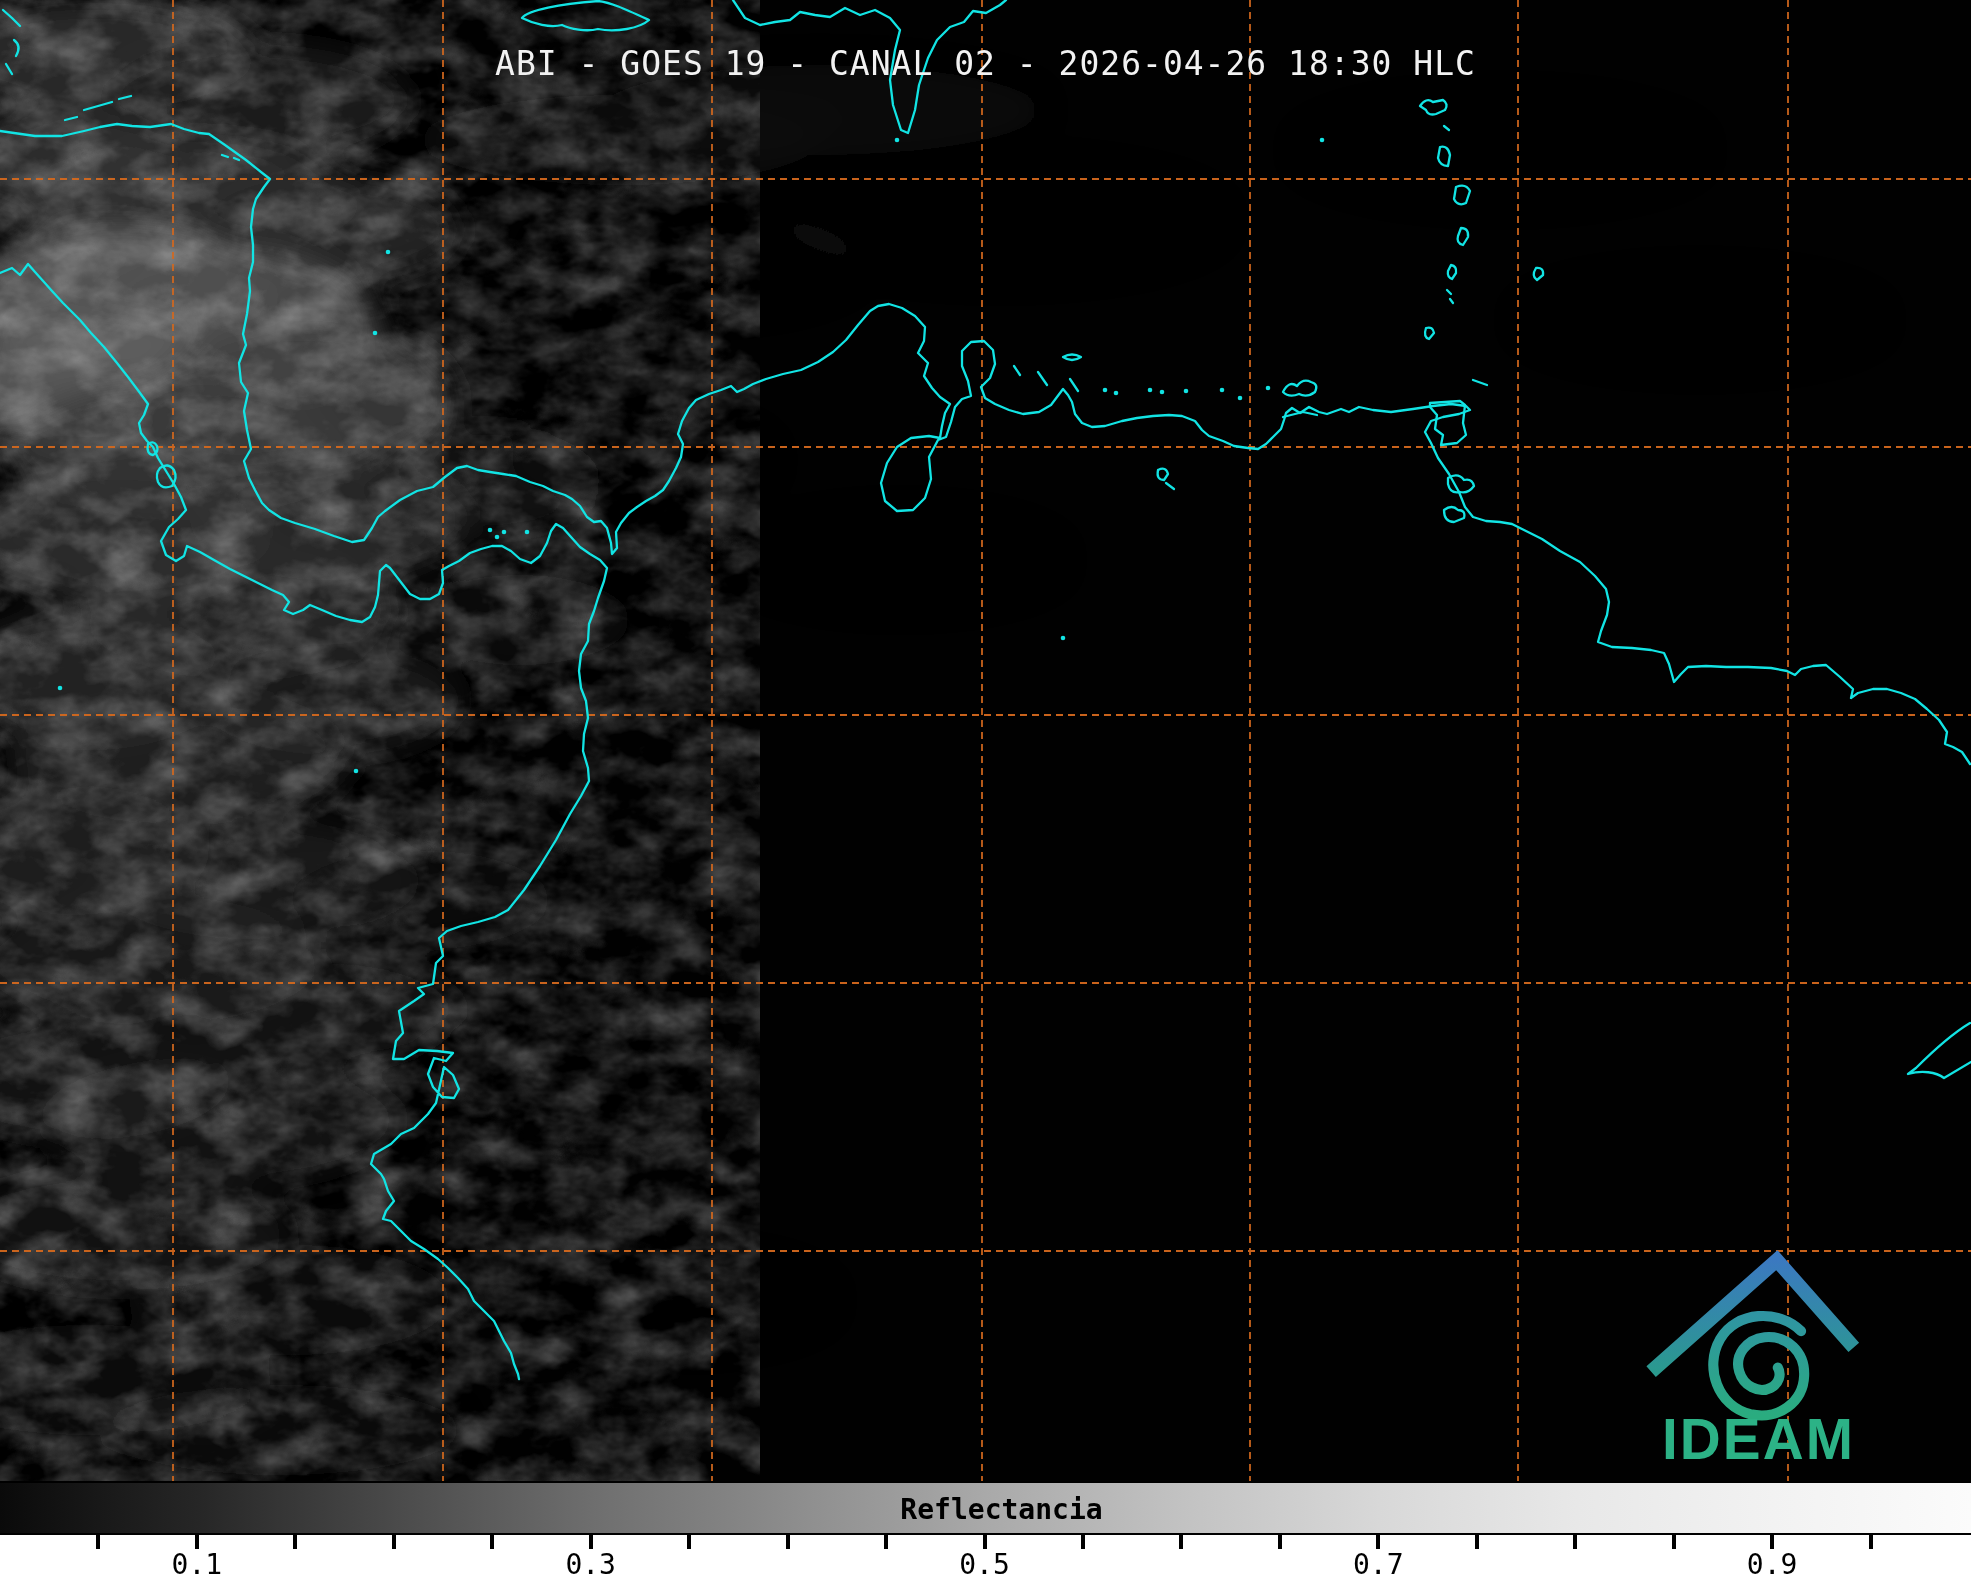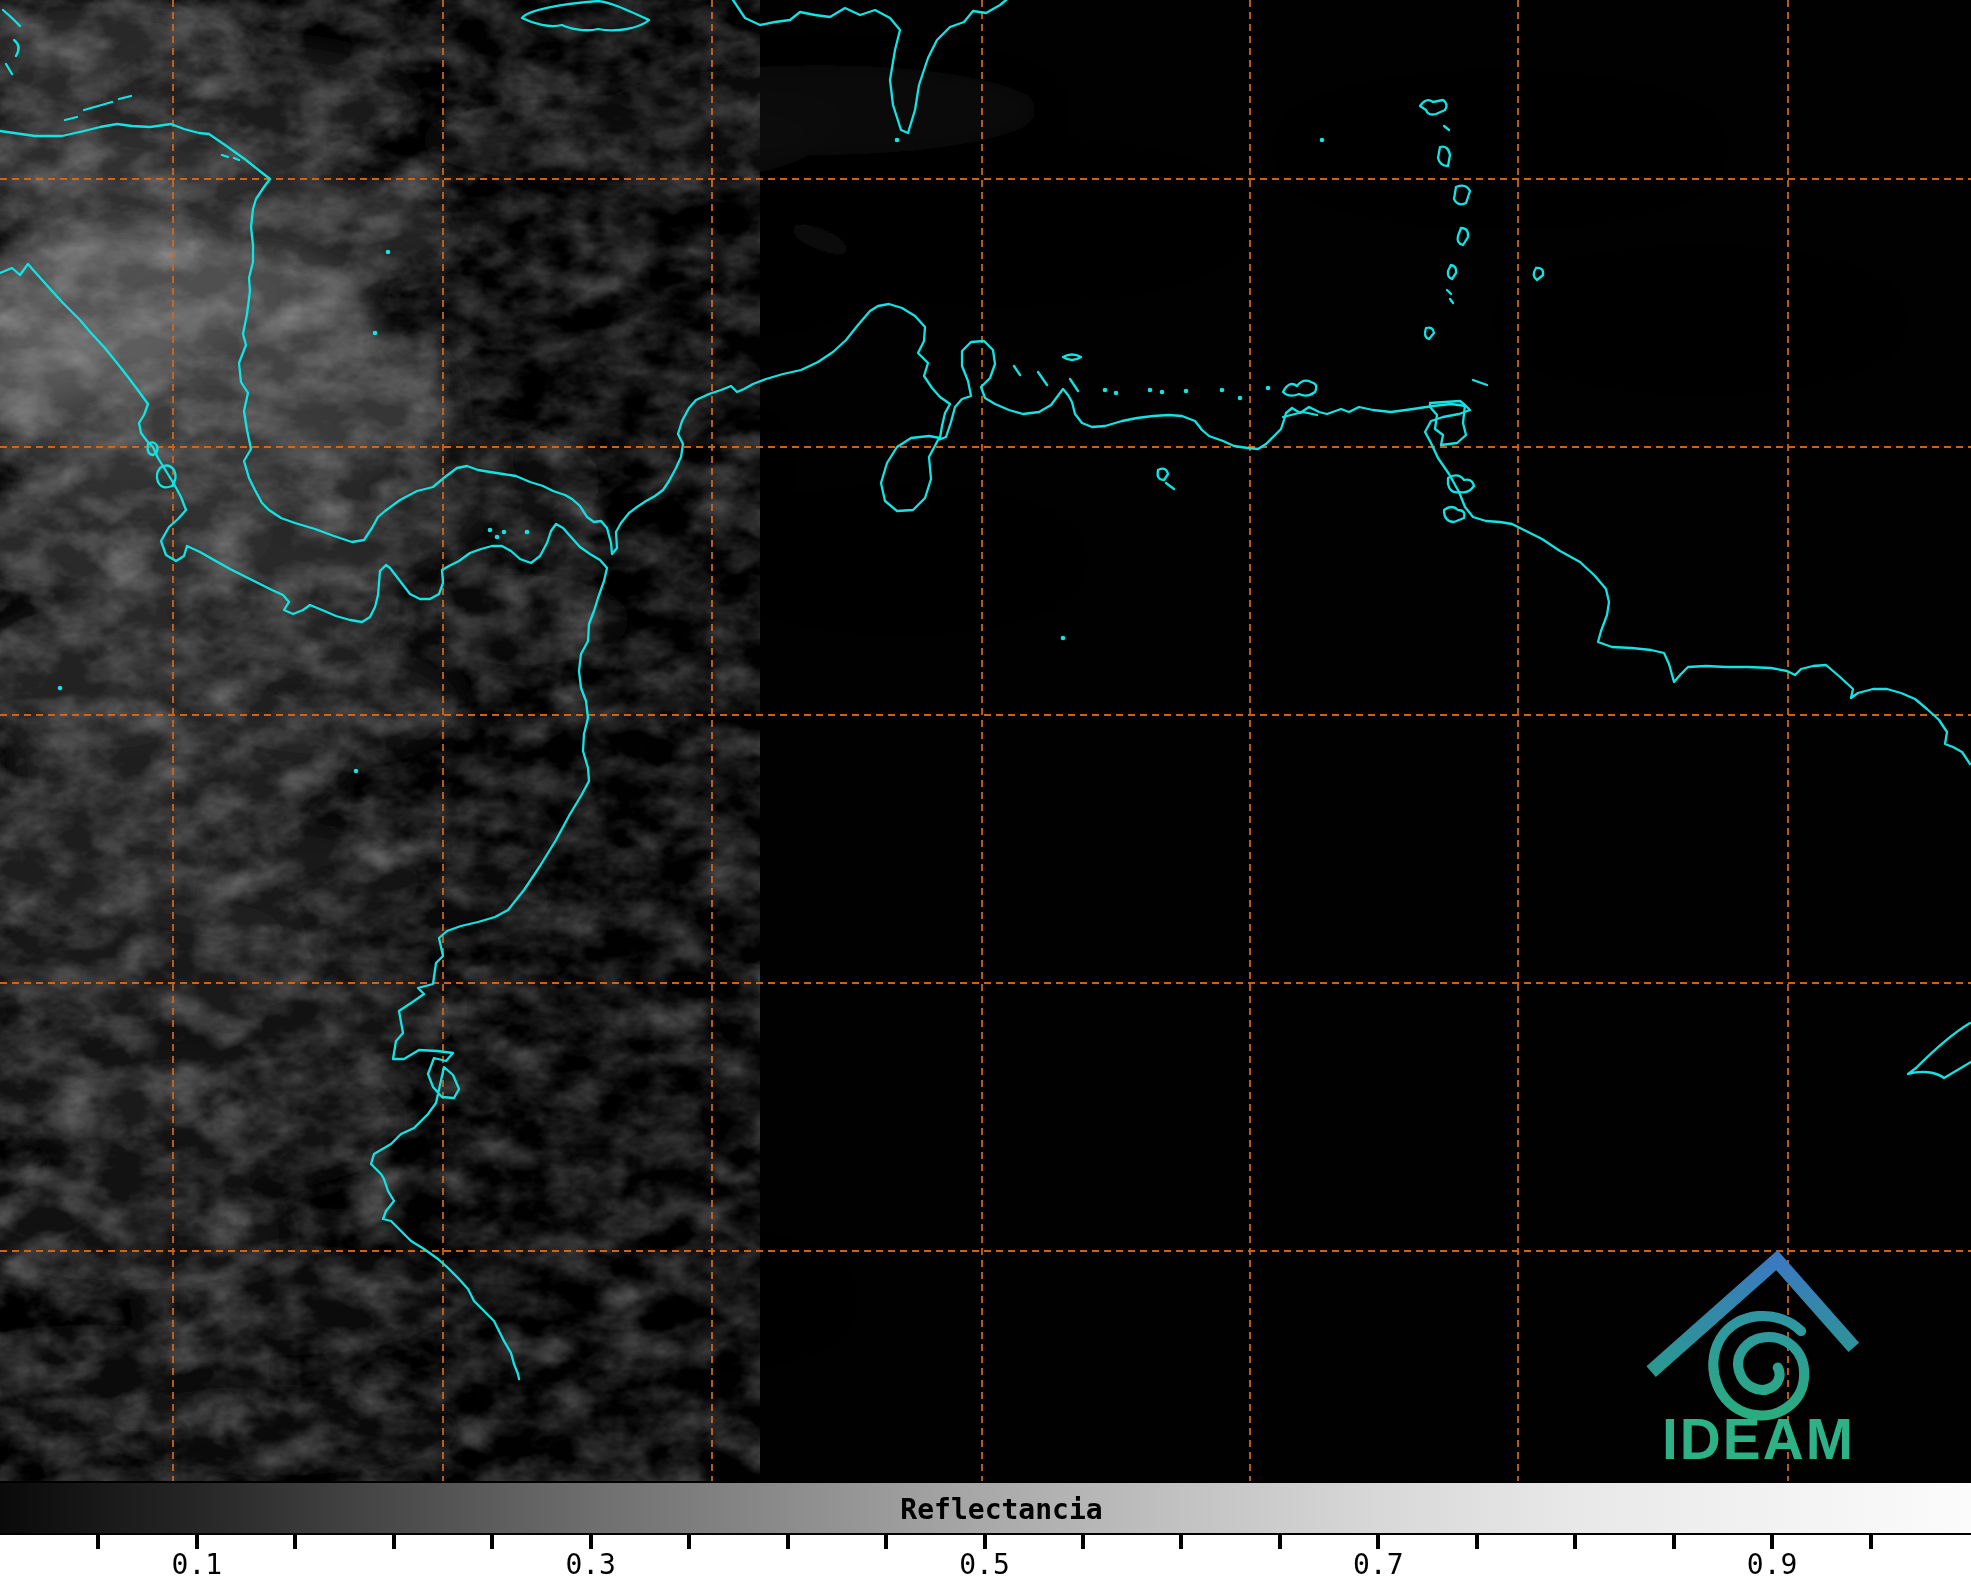--- a/index.html
+++ b/index.html
@@ -141,20 +141,21 @@
           <circle cx="1268" cy="388" r="2.3" fill="#12e4e4"></circle>
           <circle cx="1322" cy="140" r="2.3" fill="#12e4e4"></circle>
           <circle cx="897" cy="140" r="2.3" fill="#12e4e4"></circle>
           <circle cx="490" cy="530" r="2.3" fill="#12e4e4"></circle>
           <circle cx="497" cy="537" r="2.3" fill="#12e4e4"></circle>
           <circle cx="504" cy="532" r="2.3" fill="#12e4e4"></circle>
           <circle cx="527" cy="532" r="2.3" fill="#12e4e4"></circle>
           <circle cx="1063" cy="638" r="2.3" fill="#12e4e4"></circle>
         </g>
     </svg>
+    <div class="map-title">ABI - GOES 19 - CANAL 02 - 2026-04-26 18:30 HLC</div>
   </div>
 
   <div class="colorbar">
     <div class="colorbar-label">Reflectancia</div>
   </div>
 
   <div class="cb-axis" id="cb-axis">
       <div class="cb-tick" style="left: 98.45px;"></div>
       <div class="cb-tick" style="left: 196.9px;"></div>
       <div class="cb-tick" style="left: 295.35px;"></div>

